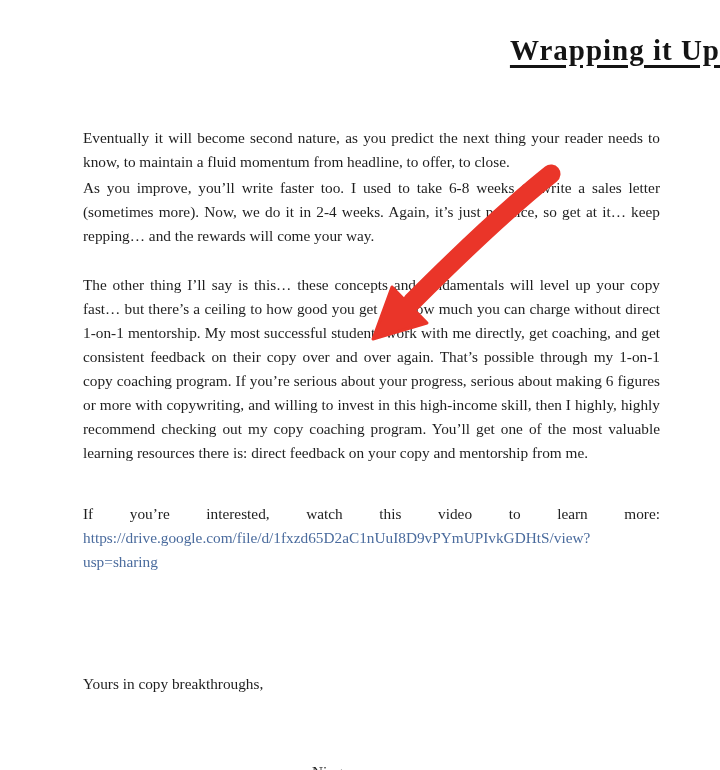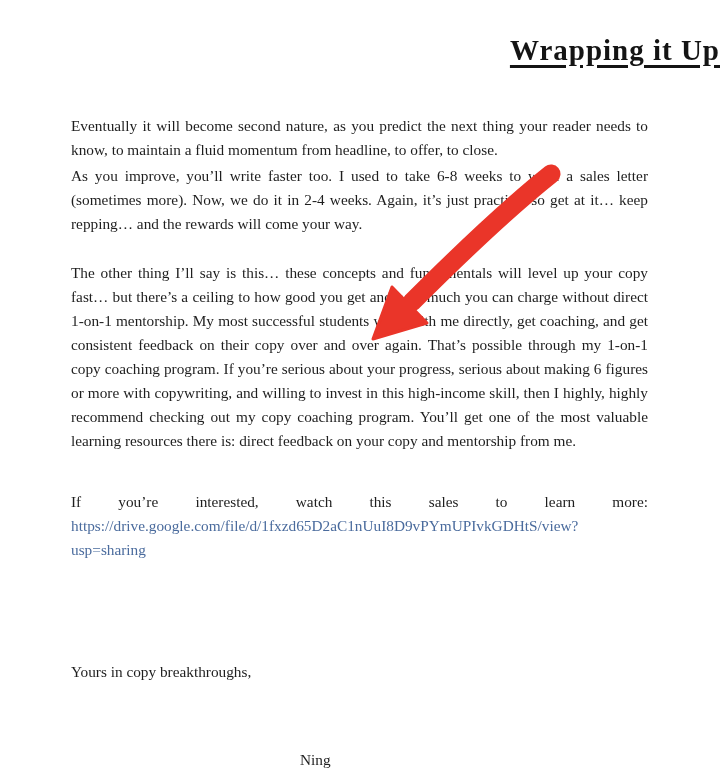--- a/index.html
+++ b/index.html
@@ -33,21 +33,21 @@
     letter-spacing: 1px;
     color: #141414;
     text-decoration: underline;
     text-decoration-thickness: 2.5px;
     text-underline-offset: 5px;
   }
   .para {
     position: absolute;
     left: 71px;
     width: 577px;
-    margin: 0;
+    margin: 12px;
     text-align: justify;
   }
   .p1 { top: 114px; }
   .p2 { top: 164px; }
   .p3 { top: 261px; }
   .p4 { top: 490px; }
   .p5 { top: 607px; }
   .p6 { top: 660px; text-align: left; }
   .signature { top: 748px; left: 300px; width: 300px; text-align: left; }
   a.link {
@@ -76,21 +76,21 @@
 <div class="page">
 
   <h1 class="title">Wrapping it Up</h1>
 
   <p class="para p1">Eventually it will become second nature, as you predict the next thing your reader needs to know, to maintain a fluid momentum from headline, to offer, to close.</p>
 
   <p class="para p2">As you improve, you’ll write faster too. I used to take 6-8 weeks to write a sales letter (sometimes more). Now, we do it in 2-4 weeks. Again, it’s just practice, so get at it… keep repping… and the rewards will come your way.</p>
 
   <p class="para p3">The other thing I’ll say is this… these concepts and fundamentals will level up your copy fast… but there’s a ceiling to how good you get and how much you can charge without direct 1-on-1 mentorship. My most successful students work with me directly, get coaching, and get consistent feedback on their copy over and over again. That’s possible through my 1-on-1 copy coaching program. If you’re serious about your progress, serious about making 6 figures or more with copywriting, and willing to invest in this high-income skill, then I highly, highly recommend checking out my copy coaching program. You’ll get one of the most valuable learning resources there is: direct feedback on your copy and mentorship from me.</p>
 
-  <p class="para p4"><span>If you’re interested, watch this sales to learn more: </span><a class="link" href="#">https://drive.google.com/file/d/1fxzd65D2aC1nUuI8D9vPYmUPIvkGDHtS/view?usp=sharing</a></p>
+  <p class="para p4"><span>If you’re interested, watch this video to learn more: </span><a class="link" href="#">https://drive.google.com/file/d/1fxzd65D2aC1nUuI8D9vPYmUPIvkGDHtS/view?usp=sharing</a></p>
 
 
   <p class="para p6">Yours in copy breakthroughs,</p>
 
   <p class="para signature">Ning</p>
 
   <svg class="arrow" viewBox="0 0 720 770" xmlns="http://www.w3.org/2000/svg" color="#ea3529">
     <path d="M551 174 Q497 217 412 302" fill="none" stroke="currentColor" stroke-width="19" stroke-linecap="round"></path>
     <polygon class="arrow-head" points="373,339 392,287 427,323" fill="currentColor"></polygon>
   </svg>

